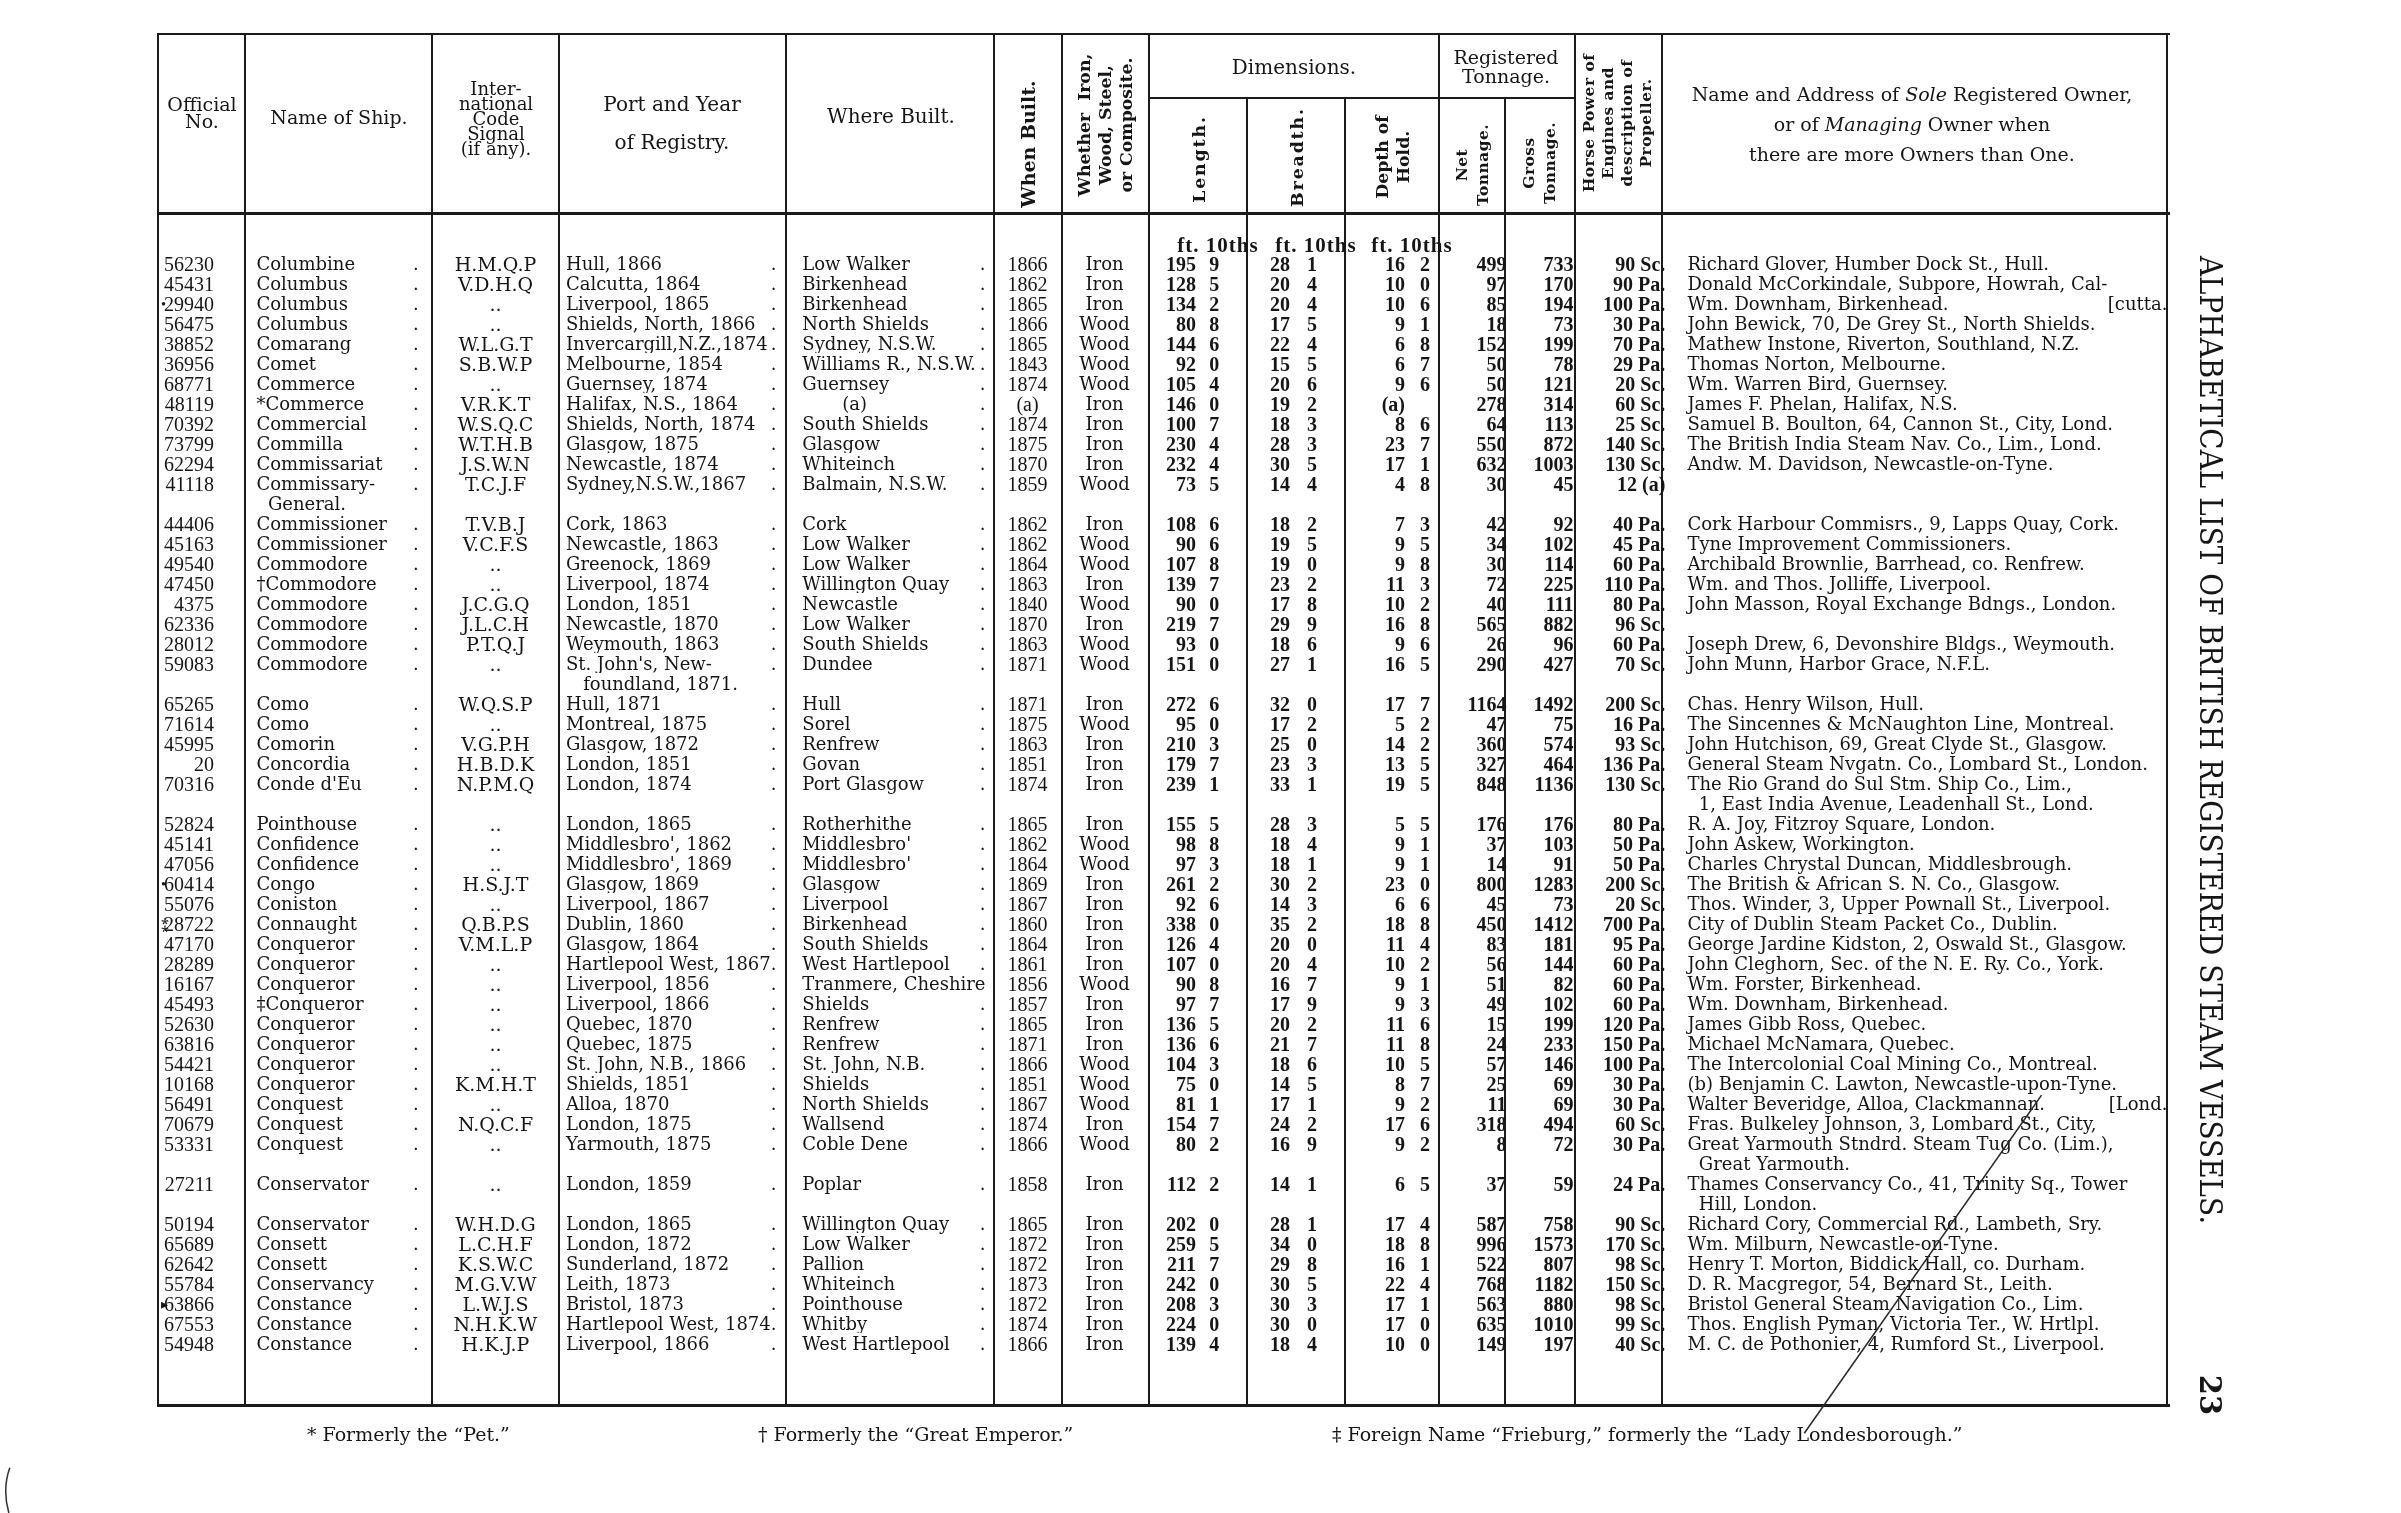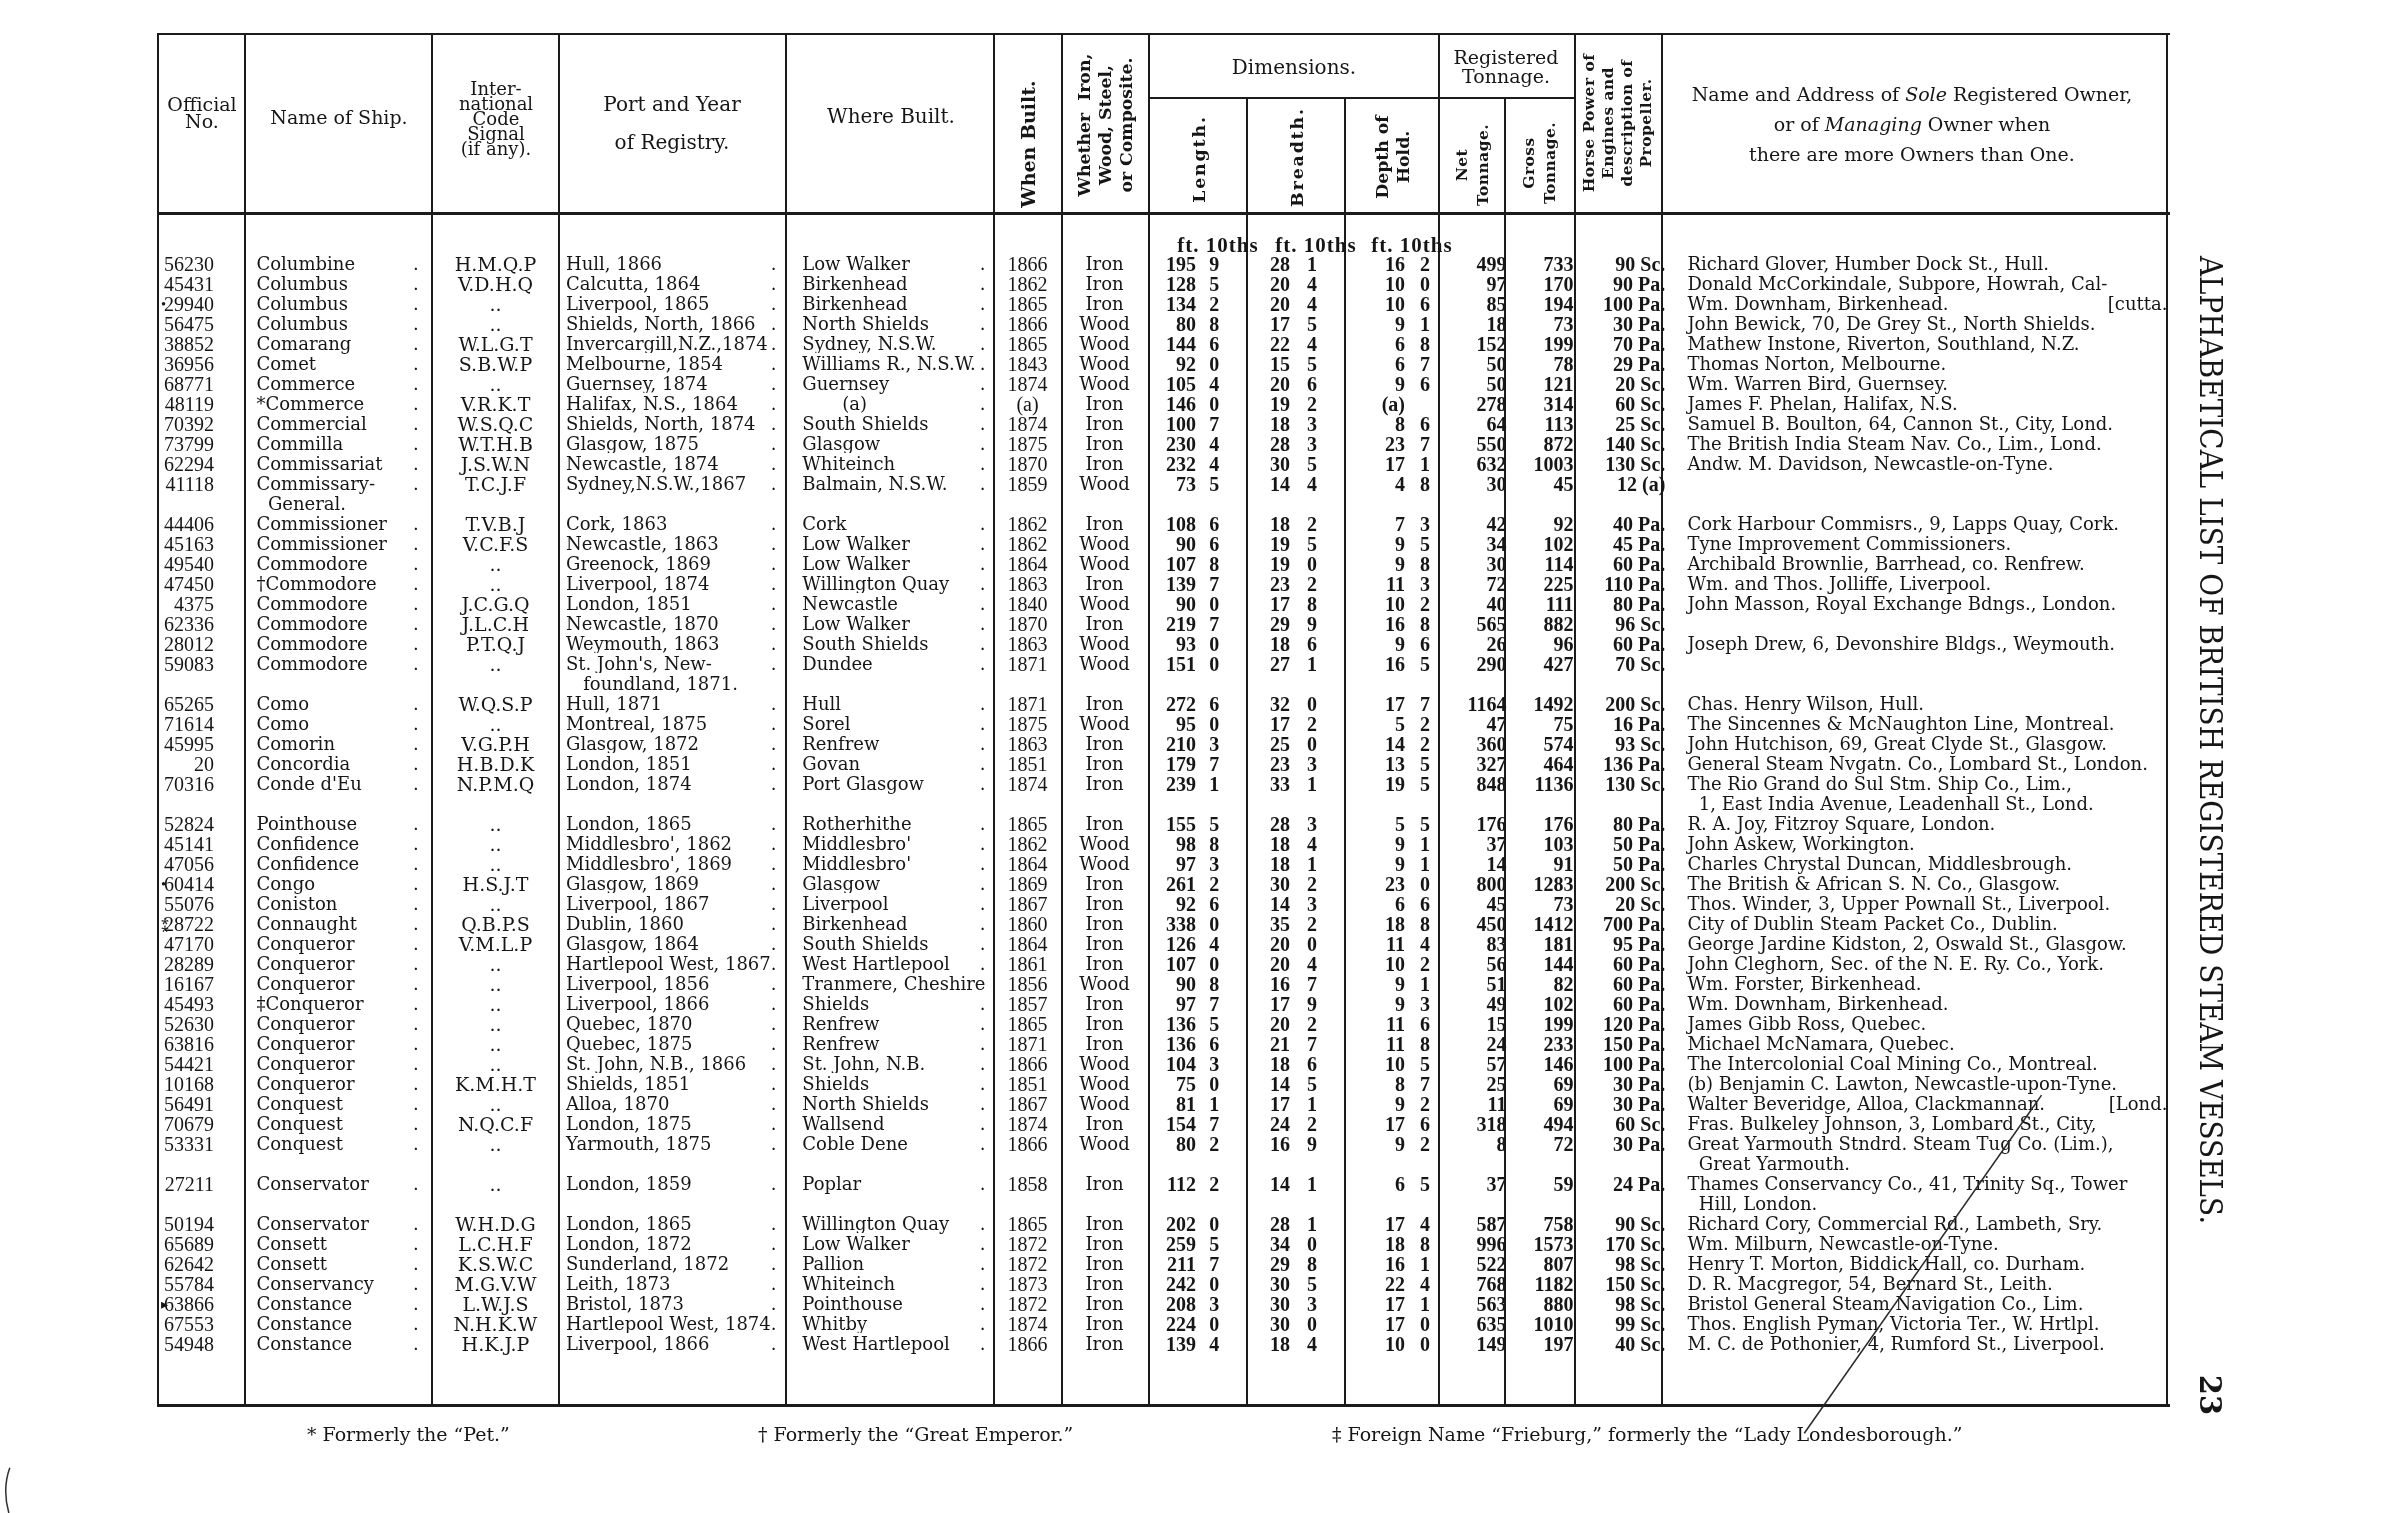--- a/index.html
+++ b/index.html
@@ -451,20 +451,21 @@
    foundland, 1871.</span></div>
         <div class="cell c-where"><span>Dundee</span></div>
         <div class="cell c-when">1871</div>
         <div class="cell c-mat">Wood</div>
         <div class="cell c-dim c-len"><span class="ft">151</span><span class="tn">0</span></div>
         <div class="cell c-dim c-br"><span class="ft">27</span><span class="tn">1</span></div>
         <div class="cell c-dim c-dep"><span class="ft">16</span><span class="tn">5</span></div>
         <div class="cell c-dim c-net">290</div>
         <div class="cell c-dim c-gross">427</div>
         <div class="cell c-dim c-hp">70 Sc.</div>
+        <div class="cell c-owner"><span>John Munn, Harbor Grace, N.F.L.</span><span class="tail"></span></div>
       </div>
 
       <div class="row">
         <div class="cell c-off"><span class="mark"></span><span>65265</span></div>
         <div class="cell c-name"><span>Como</span></div>
         <div class="cell c-code">W.Q.S.P</div>
         <div class="cell c-port"><span>Hull, 1871</span></div>
         <div class="cell c-where"><span>Hull</span></div>
         <div class="cell c-when">1871</div>
         <div class="cell c-mat">Iron</div>

